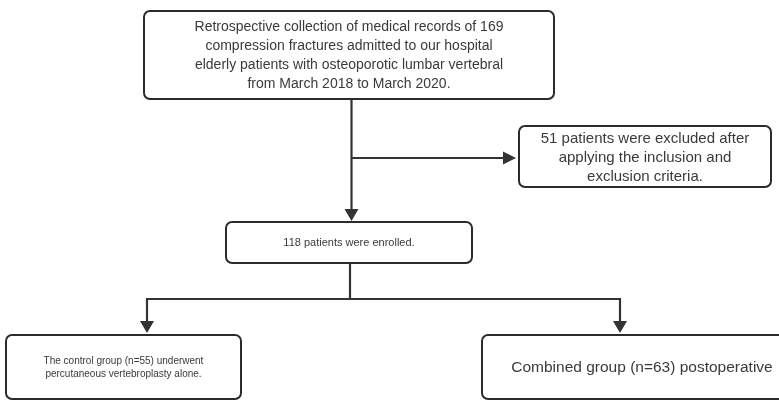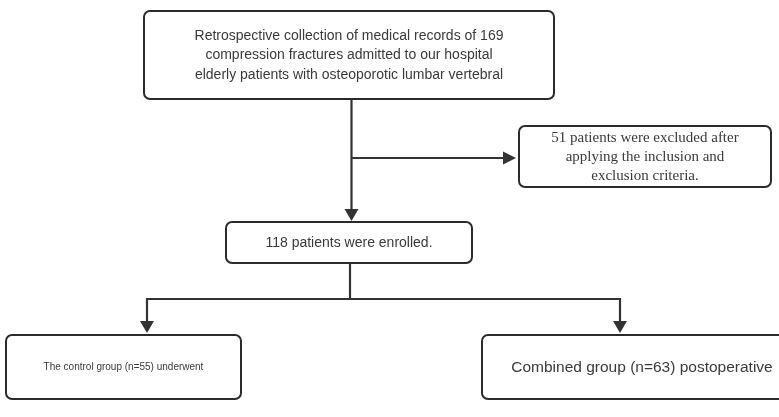--- a/index.html
+++ b/index.html
@@ -36,22 +36,22 @@
     color:var(--text);
     display:flex;
     flex-direction:column;
     align-items:center;
     justify-content:center;
     text-align:left;
     padding:2px 6px;
   }
   .node .line{white-space:nowrap;}
   .node-collection{left:143px;top:10px;width:412px;height:90px;font-size:14px;line-height:1.36;}
-  .node-excluded{left:518px;top:125px;width:254px;height:63px;font-size:15px;line-height:1.28;font-family:Liberation Serif, serif;}
-  .node-enrolled{left:225px;top:221px;width:248px;height:43px;font-size:14px;line-height:1.3;}
+  .node-excluded{left:518px;top:125px;width:254px;height:63px;font-size:15px;line-height:1.28;}
+  .node-enrolled{left:225px;top:221px;width:248px;height:43px;font-size:11px;line-height:1.3;}
   .node-control{left:5px;top:334px;width:237px;height:66px;font-size:10px;line-height:1.34;}
   .node-combined{left:443px;top:334px;width:322px;height:66px;font-size:15.5px;line-height:1.34;margin-left:38px;}
 </style>
 </head>
 <body>
 
 <div class="stage">
 
   <svg class="connectors" viewBox="0 0 779 417" xmlns="http://www.w3.org/2000/svg" aria-hidden="true">
 
@@ -68,33 +68,35 @@
     <polygon points="140,321 154,321 147,333"></polygon>
 
     <line x1="620" y1="298" x2="620" y2="322"></line>
     <polygon points="613,321 627,321 620,333"></polygon>
   </svg>
 
   <div class="node node-collection">
     <div class="line">Retrospective collection of medical records of 169</div>
     <div class="line">compression fractures admitted to our hospital</div>
     <div class="line">elderly patients with osteoporotic lumbar vertebral</div>
+    <div class="line">from March 2018 to March 2020.</div>
   </div>
 
   <div class="node node-excluded">
     <div class="line">51 patients were excluded after</div>
     <div class="line">applying the inclusion and</div>
     <div class="line">exclusion criteria.</div>
   </div>
 
   <div class="node node-enrolled">
     <div class="line">118 patients were enrolled.</div>
   </div>
 
   <div class="node node-control">
     <div class="line">The control group (n=55) underwent</div>
+    <div class="line">percutaneous vertebroplasty alone.</div>
   </div>
 
   <div class="node node-combined">
     <div class="line">Combined group (n=63) postoperative</div>
   </div>
 
 </div>
 
 </body></html>

